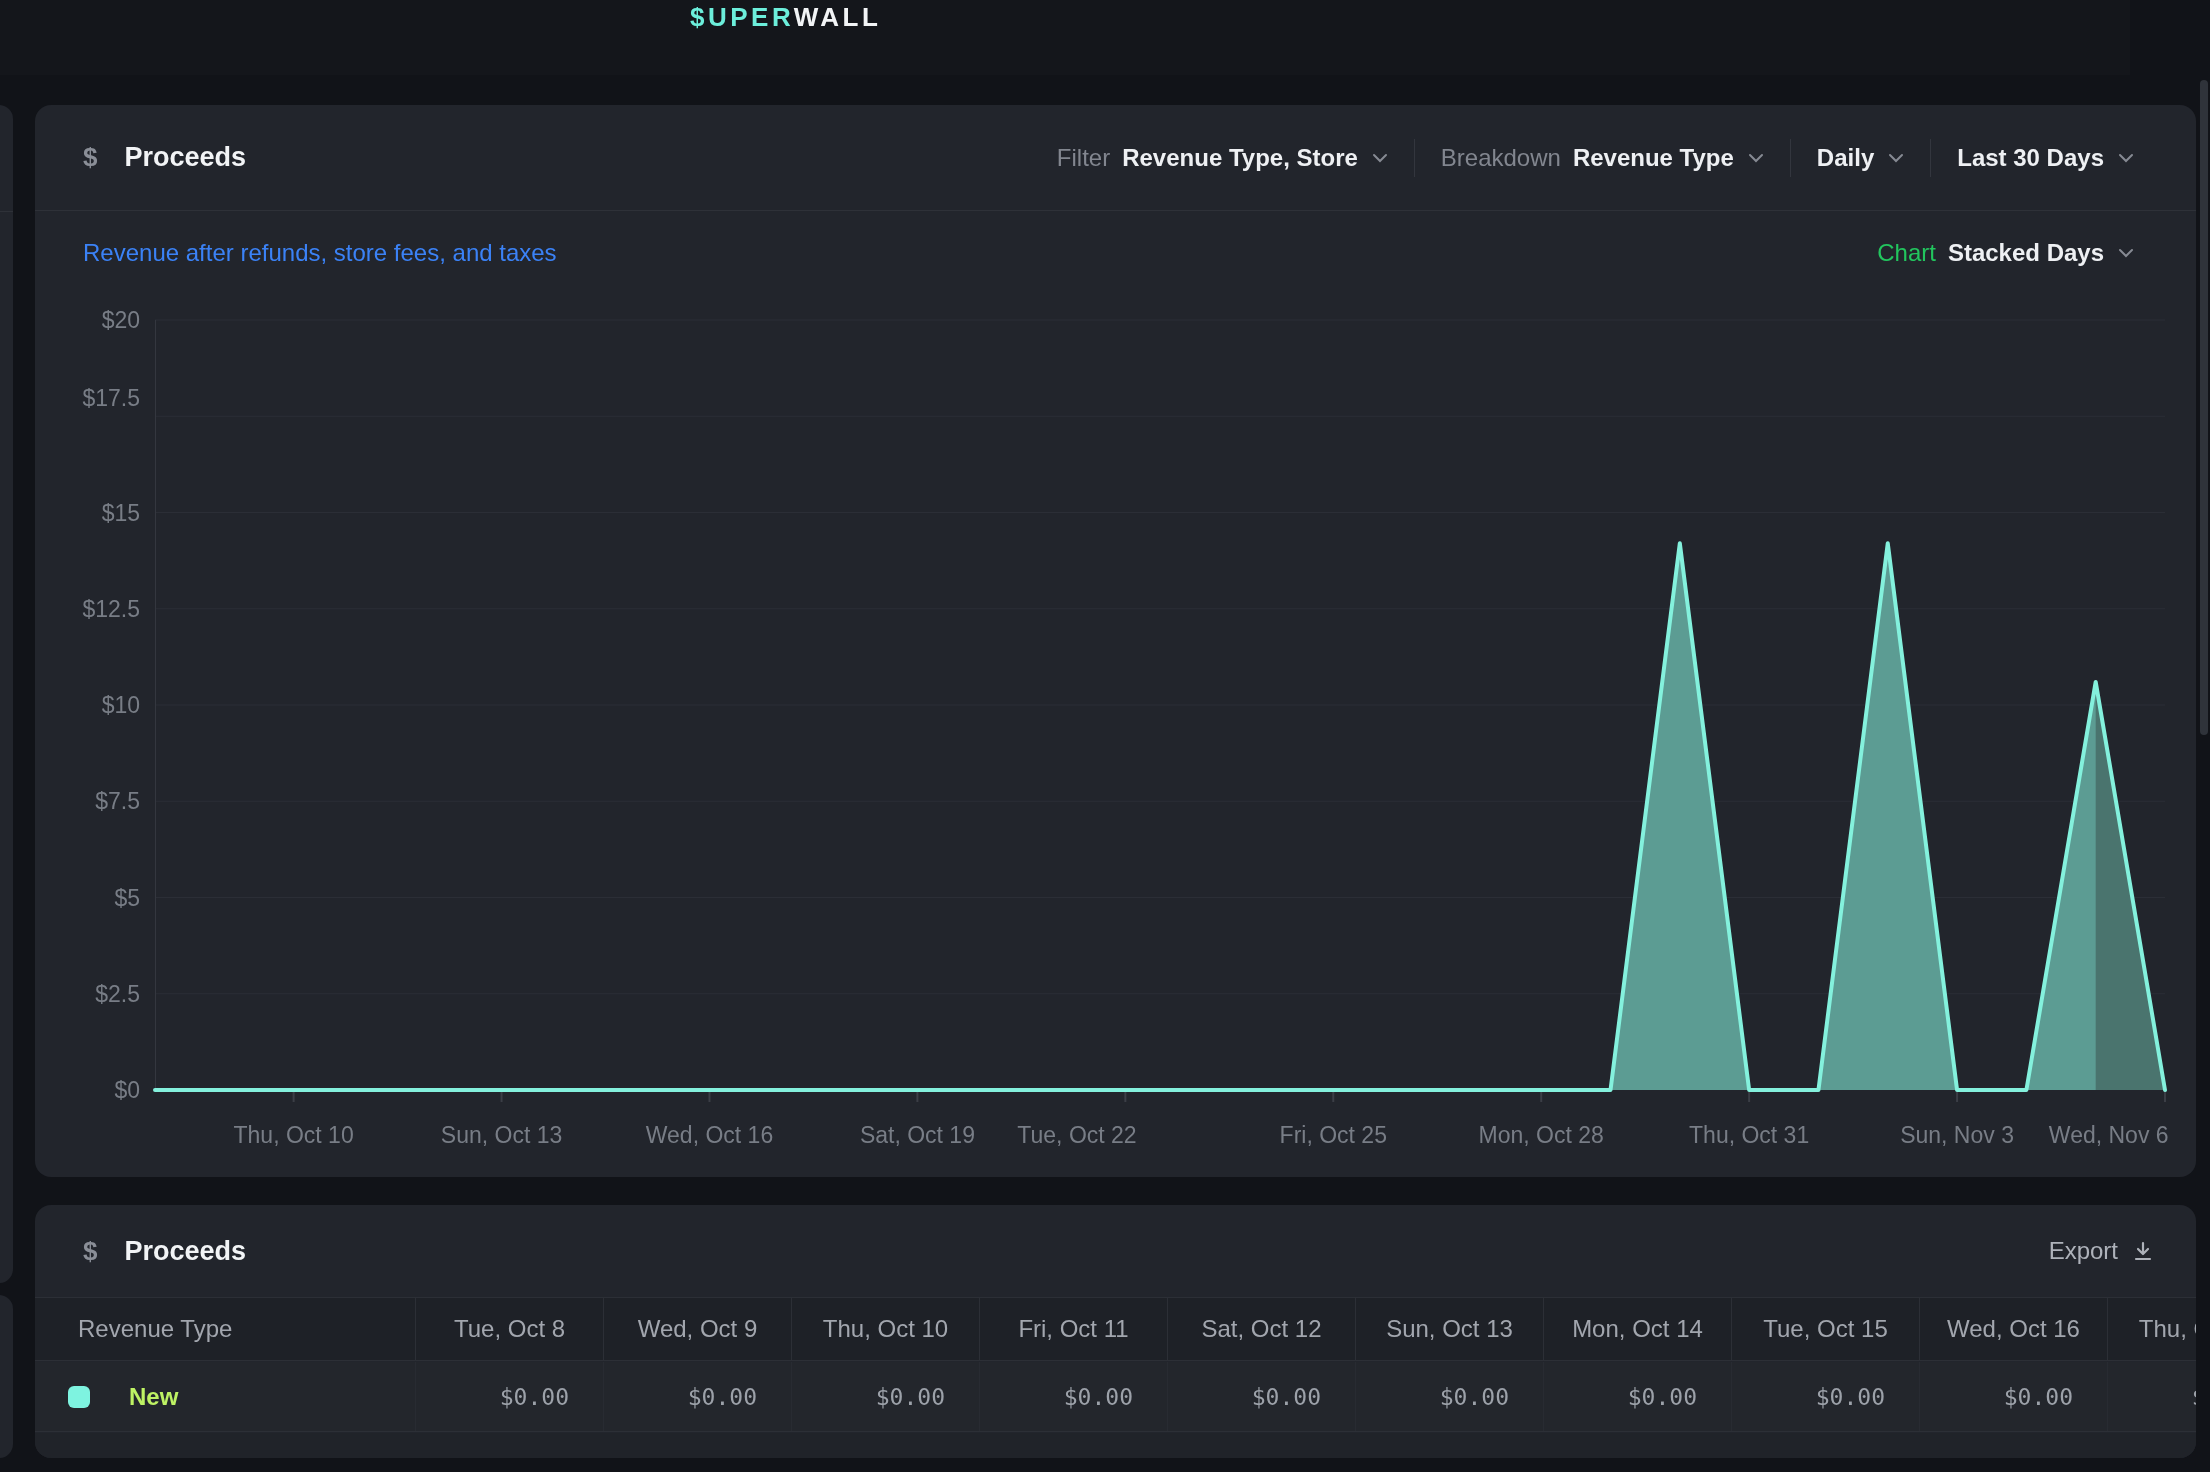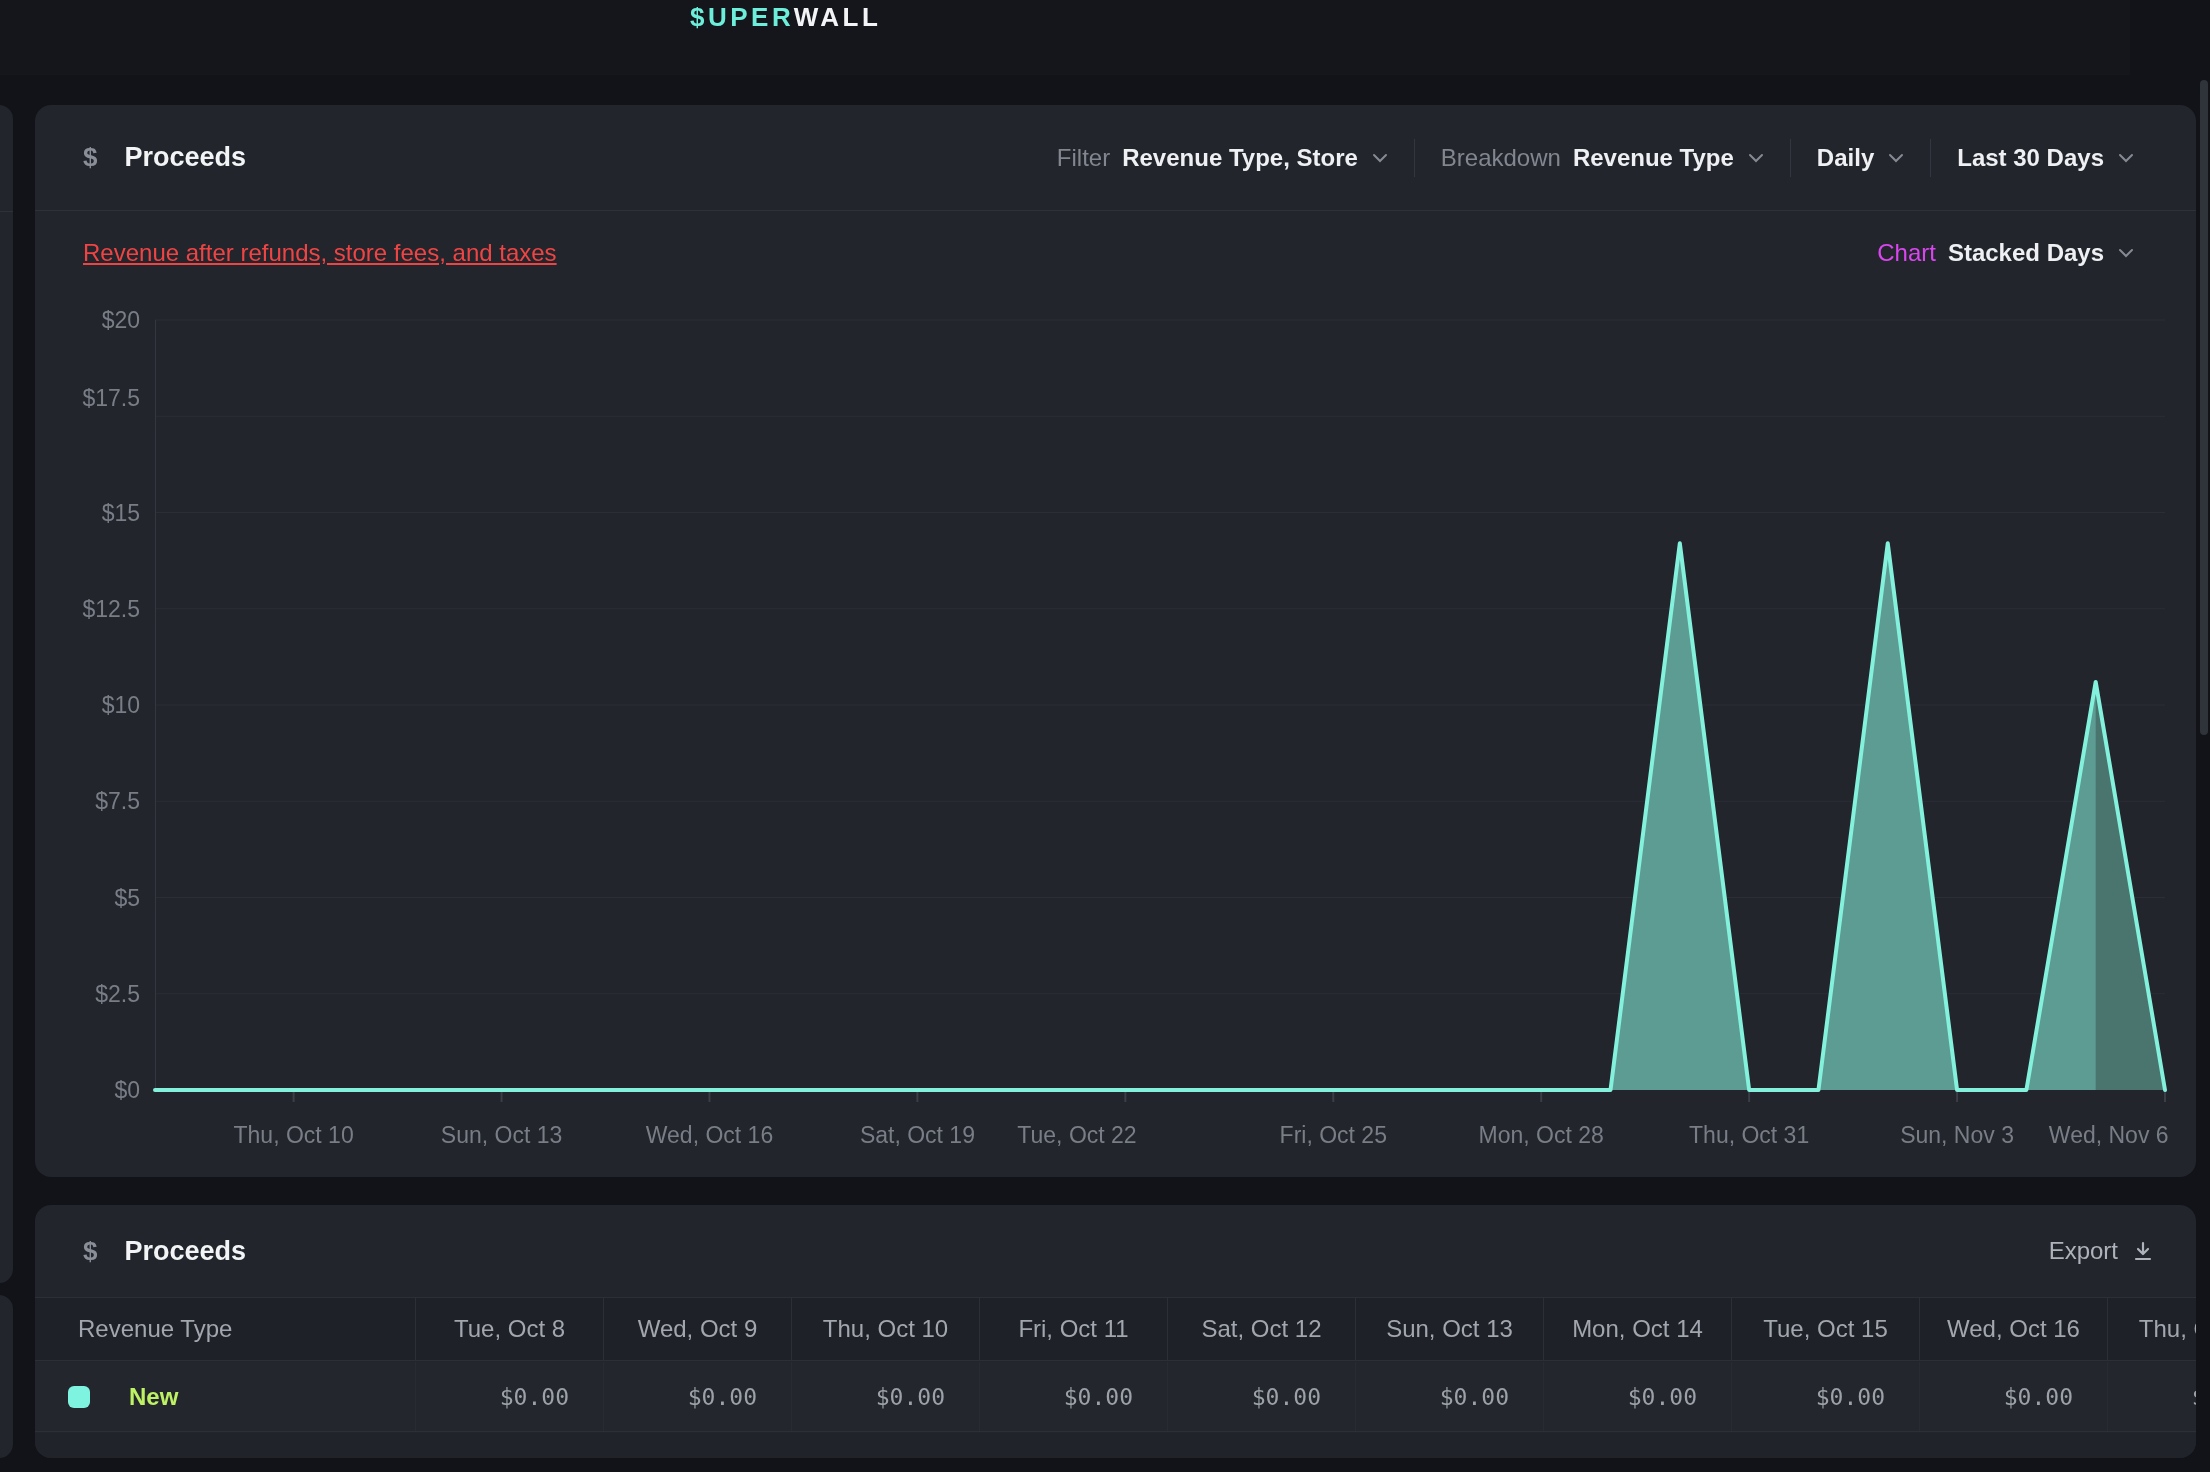--- a/index.html
+++ b/index.html
@@ -27,24 +27,24 @@
   .controls { margin-left:auto; margin-right:36px; display:flex; align-items:center;
               font-size:24px; color:#eef0f3; }
   .ctl { display:flex; align-items:center; gap:12px; padding:0 26px; cursor:pointer; }
   .ctl .lab { color:#82868f; }
   .ctl .val { font-weight:600; }
   .vdiv { width:1px; height:38px; background:#33363e; }
   .chev { margin-left:2px; }
 
   .subrow { position:absolute; left:0; top:128px; width:100%; height:40px;
             display:flex; align-items:center; }
-  .subtitle { color:#ef4444; font-size:24px; margin-left:48px;text-decoration:underline; }
+  .subtitle { color:#3b82f6; font-size:24px; margin-left:48px; }
   .chart-sel { margin-left:auto; margin-right:62px; display:flex; align-items:center;
                gap:12px; font-size:24px; cursor:pointer; }
-  .chart-sel .lab { color:#d946ef; }
+  .chart-sel .lab { color:#22c55e; }
   .chart-sel .val { color:#eef0f3; font-weight:600; }
 
   .plot-wrap { position:absolute; left:120px; top:215px; width:2010px; height:770px; }
   .plot-wrap svg { overflow:visible; display:block; }
   .ylab { position:absolute; left:-140px; width:125px; text-align:right;
           color:#787d86; font-size:23px; transform:translateY(-50%); }
   .xlab { position:absolute; top:802px; color:#787d86; font-size:23px; white-space:nowrap;
           transform:translateX(-50%); }
   .xlab.last { transform:translateX(-97%); }
 

